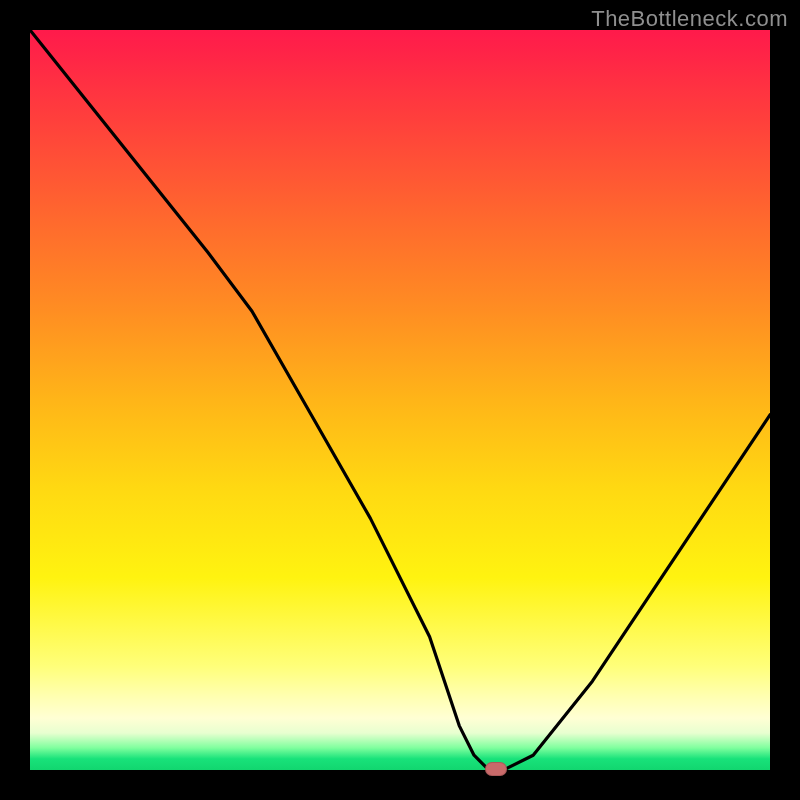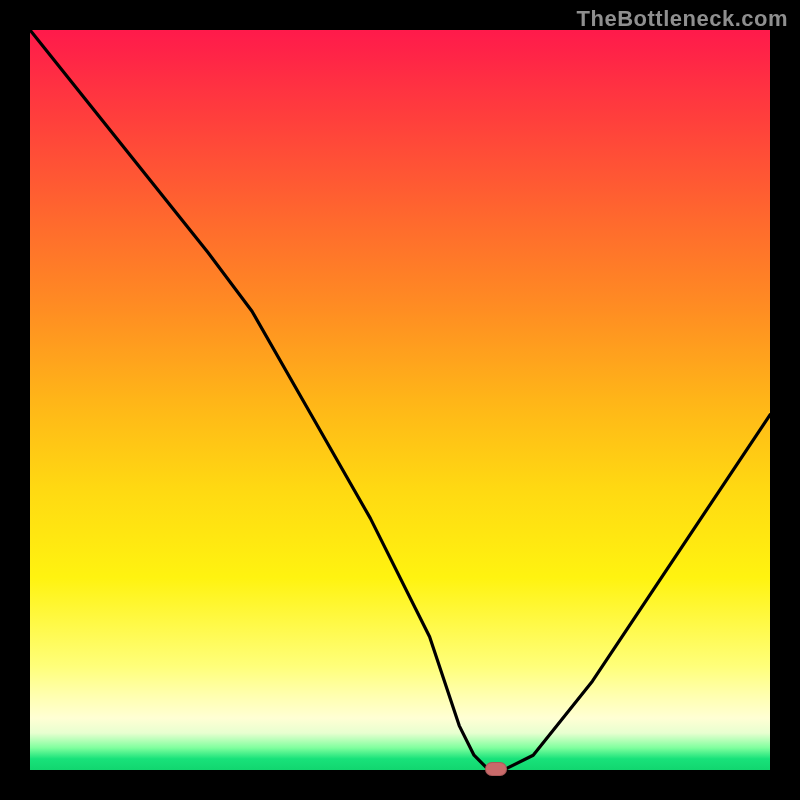--- a/index.html
+++ b/index.html
@@ -43,21 +43,20 @@
     );
   }
   .watermark {
     position: absolute;
     top: 6px;
     right: 12px;
     color: #8f8f8f;
     font-size: 22px;
     letter-spacing: 0.5px;
     user-select: none;
-    font-weight: bold;
   }
   svg.curve {
     position: absolute;
     left: 0;
     top: 0;
     width: 740px;
     height: 740px;
   }
   .marker {
     position: absolute;

